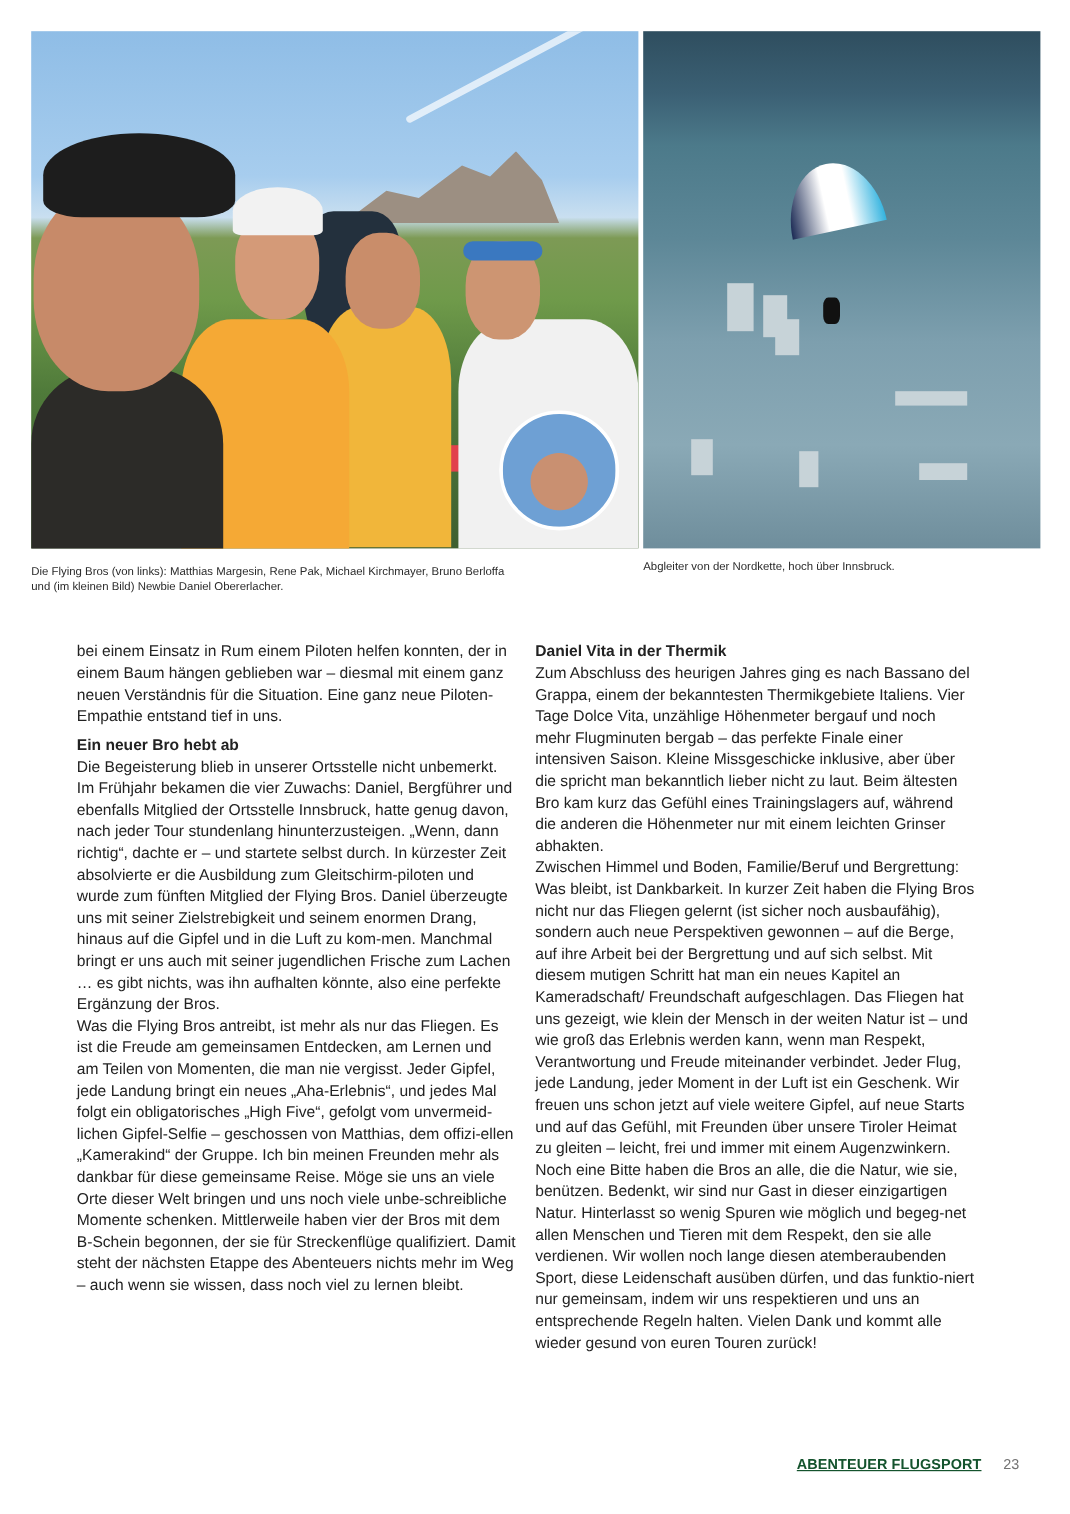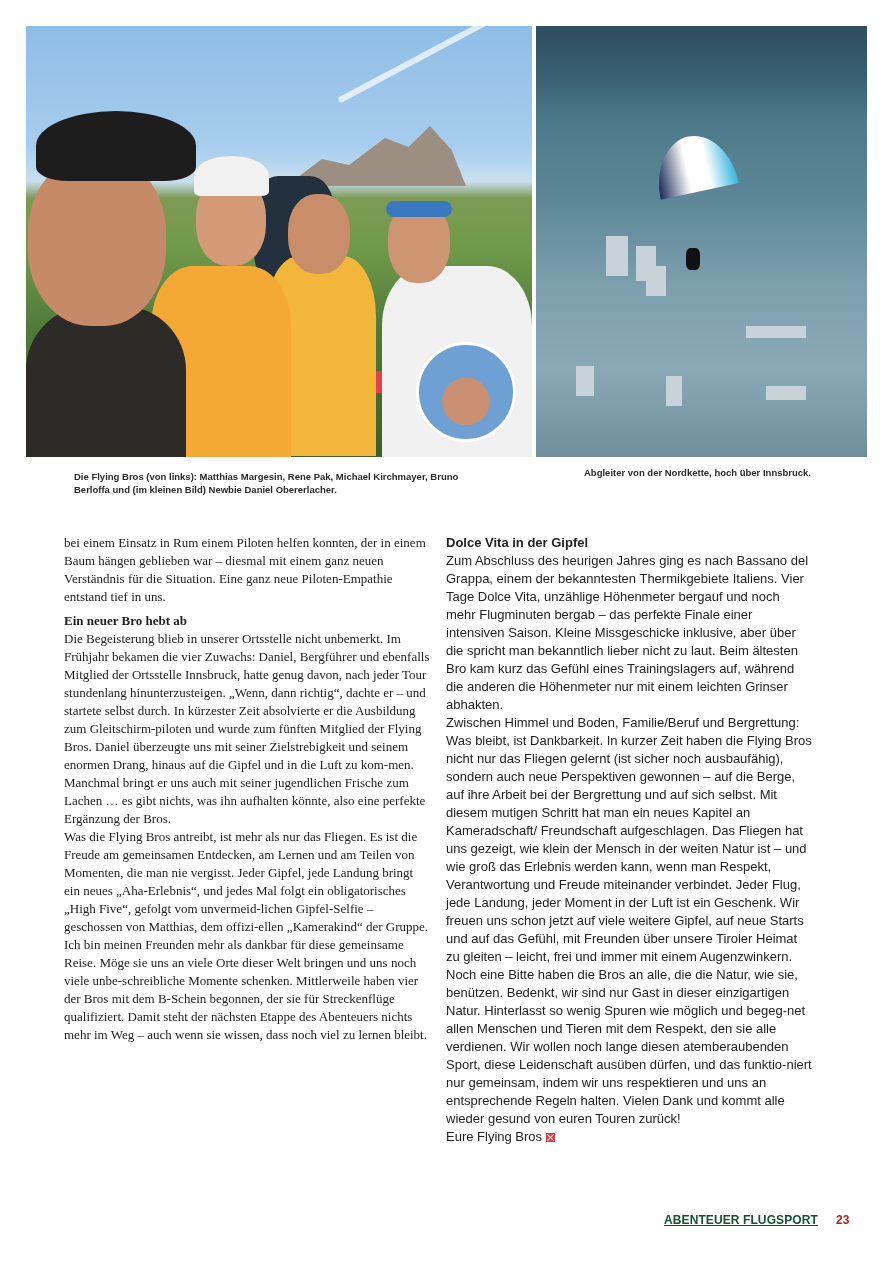--- a/index.html
+++ b/index.html
@@ -31,38 +31,38 @@
   .bench { position:absolute; left: 300px; top: 345px; width: 110px; height: 22px; background: #e1414c; }
   .inset { position: absolute; left: 390px; top: 316px; width: 100px; height: 100px; border-radius: 50%; border: 3px solid #ffffff;
     background: radial-gradient(circle at 50% 60%, #c99071 0 32%, #6ea0d4 33% 100%); box-sizing: border-box; }
 
   
   .glider { position: absolute; left: 118px; top: 110px; width: 80px; height: 56px;
     border-radius: 50% 50% 0 0 / 100% 100% 0 0; background: linear-gradient(90deg, #1c2b55 0%, #ffffff 40%, #ffffff 65%, #33b3df 100%); transform: rotate(-12deg); }
   .pilot { position: absolute; left: 150px; top: 222px; width: 14px; height: 22px; background: #111; border-radius: 30%; }
   .building { position: absolute; background: #c7d3d8; }
 
-  .caption { position: absolute; font-size: 9.5px; line-height: 13px; font-weight: bold; color: #2a2a2a; margin-left: 48px; }
+  .caption { position: absolute; font-size: 9.5px; line-height: 13px; font-weight: normal; color: #2a2a2a; }
   #caption-left { left: 26px; top: 470px; width: 400px; }
   #caption-right { left: 536px; top: 466px; width: 320px; }
 
   .column { position: absolute; top: 534px; font-size: 13px; line-height: 18px; color: #222; }
-  #col-left { left: 64px; width: 366px; font-family: Liberation Serif, serif; }
+  #col-left { left: 64px; width: 366px; }
   #col-right { left: 446px; width: 366px; }
   .column p { margin: 0; }
   .column .heading { font-weight: bold; margin-top: 6px; }
   .column .heading.first { margin-top: 0; }
 
   .end-mark { display: inline-block; width: 9px; height: 9px; background: #e33b3b; vertical-align: -1px; margin-left: 4px; position: relative; }
   .end-mark::before, .end-mark::after { content: ""; position: absolute; left: 4px; top: 0; width: 1px; height: 9px; background: #fff; }
   .end-mark::before { transform: rotate(45deg); }
   .end-mark::after { transform: rotate(-45deg); }
 
   #footer-section { position: absolute; left: 664px; top: 1213px; font-size: 12px; font-weight: bold; color: #14532d; text-decoration: underline; letter-spacing: 0.1px; }
-  #footer-page { position: absolute; left: 836px; top: 1213px; font-size: 12px; font-weight: bold; color: #b91c1c; }
+  #footer-page { position: absolute; left: 836px; top: 1213px; font-size: 12px; font-weight: normal; color: #737373; }
 </style>
 </head>
 <body>
 
 <div class="photo" id="photo-left">
   <div class="cloud"></div>
   <div class="mountain"></div>
   <div class="bench"></div>
   <div class="person p3-pack"></div>
   <div class="person p4-body"></div>
@@ -95,21 +95,20 @@
 <div class="caption" id="caption-right">Abgleiter von der Nordkette, hoch über Innsbruck.</div>
 
 <div class="column" id="col-left">
   <p>bei einem Einsatz in Rum einem Piloten helfen konnten, der in einem Baum hängen geblieben war – diesmal mit einem ganz neuen Verständnis für die Situation. Eine ganz neue Piloten-Empathie entstand tief in uns.</p>
   <p class="heading">Ein neuer Bro hebt ab</p>
   <p>Die Begeisterung blieb in unserer Ortsstelle nicht unbemerkt. Im Frühjahr bekamen die vier Zuwachs: Daniel, Bergführer und ebenfalls Mitglied der Ortsstelle Innsbruck, hatte genug davon, nach jeder Tour stundenlang hinunterzusteigen. „Wenn, dann richtig“, dachte er – und startete selbst durch. In kürzester Zeit absolvierte er die Ausbildung zum Gleitschirm-piloten und wurde zum fünften Mitglied der Flying Bros. Daniel überzeugte uns mit seiner Zielstrebigkeit und seinem enormen Drang, hinaus auf die Gipfel und in die Luft zu kom-men. Manchmal bringt er uns auch mit seiner jugendlichen Frische zum Lachen … es gibt nichts, was ihn aufhalten könnte, also eine perfekte Ergänzung der Bros.</p>
   <p>Was die Flying Bros antreibt, ist mehr als nur das Fliegen. Es ist die Freude am gemeinsamen Entdecken, am Lernen und am Teilen von Momenten, die man nie vergisst. Jeder Gipfel, jede Landung bringt ein neues „Aha-Erlebnis“, und jedes Mal folgt ein obligatorisches „High Five“, gefolgt vom unvermeid-lichen Gipfel-Selfie – geschossen von Matthias, dem offizi-ellen „Kamerakind“ der Gruppe. Ich bin meinen Freunden mehr als dankbar für diese gemeinsame Reise. Möge sie uns an viele Orte dieser Welt bringen und uns noch viele unbe-schreibliche Momente schenken. Mittlerweile haben vier der Bros mit dem B-Schein begonnen, der sie für Streckenflüge qualifiziert. Damit steht der nächsten Etappe des Abenteuers nichts mehr im Weg – auch wenn sie wissen, dass noch viel zu lernen bleibt.</p>
 </div>
 
 <div class="column" id="col-right">
-  <p class="heading first">Dolce Vita in der Gipfel</p>
+  <p class="heading first">Daniel Vita in der Thermik</p>
   <p>Zum Abschluss des heurigen Jahres ging es nach Bassano del Grappa, einem der bekanntesten Thermikgebiete Italiens. Vier Tage Dolce Vita, unzählige Höhenmeter bergauf und noch mehr Flugminuten bergab – das perfekte Finale einer intensiven Saison. Kleine Missgeschicke inklusive, aber über die spricht man bekanntlich lieber nicht zu laut. Beim ältesten Bro kam kurz das Gefühl eines Trainingslagers auf, während die anderen die Höhenmeter nur mit einem leichten Grinser abhakten.</p>
   <p>Zwischen Himmel und Boden, Familie/Beruf und Bergrettung: Was bleibt, ist Dankbarkeit. In kurzer Zeit haben die Flying Bros nicht nur das Fliegen gelernt (ist sicher noch ausbaufähig), sondern auch neue Perspektiven gewonnen – auf die Berge, auf ihre Arbeit bei der Bergrettung und auf sich selbst. Mit diesem mutigen Schritt hat man ein neues Kapitel an Kameradschaft/ Freundschaft aufgeschlagen. Das Fliegen hat uns gezeigt, wie klein der Mensch in der weiten Natur ist – und wie groß das Erlebnis werden kann, wenn man Respekt, Verantwortung und Freude miteinander verbindet. Jeder Flug, jede Landung, jeder Moment in der Luft ist ein Geschenk. Wir freuen uns schon jetzt auf viele weitere Gipfel, auf neue Starts und auf das Gefühl, mit Freunden über unsere Tiroler Heimat zu gleiten – leicht, frei und immer mit einem Augenzwinkern.</p>
   <p>Noch eine Bitte haben die Bros an alle, die die Natur, wie sie, benützen. Bedenkt, wir sind nur Gast in dieser einzigartigen Natur. Hinterlasst so wenig Spuren wie möglich und begeg-net allen Menschen und Tieren mit dem Respekt, den sie alle verdienen. Wir wollen noch lange diesen atemberaubenden Sport, diese Leidenschaft ausüben dürfen, und das funktio-niert nur gemeinsam, indem wir uns respektieren und uns an entsprechende Regeln halten. Vielen Dank und kommt alle wieder gesund von euren Touren zurück!</p>
-  <p><span>Eure Flying Bros</span><span class="end-mark"></span></p>
 </div>
 
 <div id="footer-section">ABENTEUER FLUGSPORT</div>
 <div id="footer-page">23</div>
 
 </body></html>

